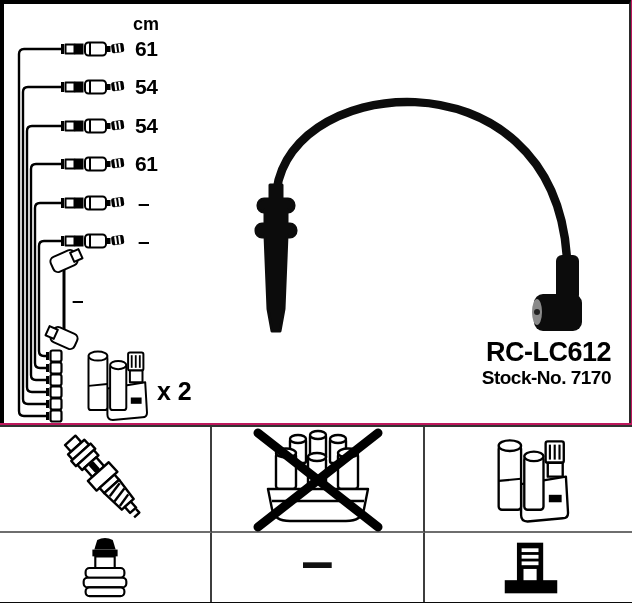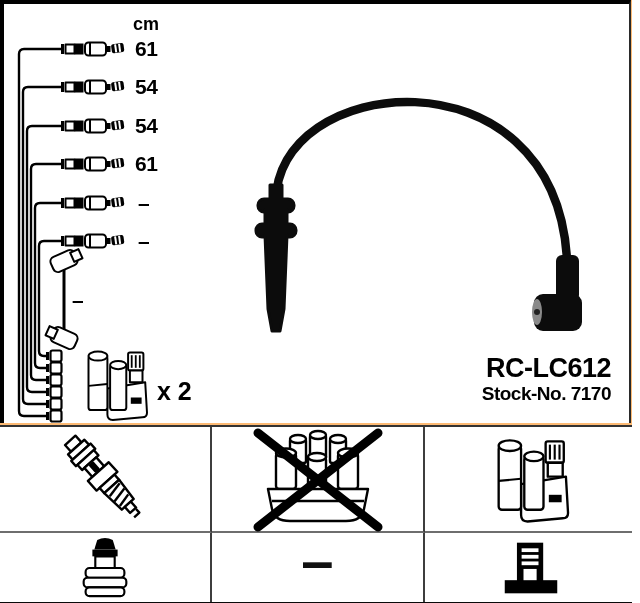--- a/index.html
+++ b/index.html
@@ -1,38 +1,38 @@
 <!DOCTYPE html>
 <html><head>
 <meta charset="utf-8">
 <style>
   html,body{margin:0;padding:0;background:#fff;}
   #stage{
-    position:relative;width:632px;height:603px;background:#fdba74;
+    position:relative;width:632px;height:603px;background:#be185d;
     font-family:"Liberation Sans", sans-serif;color:#000;overflow:hidden;
   }
   
   #panel{
     position:absolute;left:0;top:0;width:625px;height:419px;
     border-top:4px solid #000;border-left:4px solid #000;border-right:2px solid #2a2a2a;
     background:#fff;
   }
   #schematic{position:absolute;left:0;top:0;}
   .wire{fill:none;stroke:#000;stroke-width:2.4;}
   .wire7{fill:none;stroke:#000;stroke-width:3;}
   .ln  {fill:#fff;stroke:#000;stroke-width:2.2;stroke-linejoin:round;}
   .ln2 {fill:#fff;stroke:#000;stroke-width:2;stroke-linejoin:round;}
   .blk {fill:#000;stroke:none;}
   .wht {fill:#fff;stroke:none;}
   text.hdr{font:bold 18px "Liberation Sans",sans-serif;}
   text.len{font:bold 21px "Liberation Sans",sans-serif;letter-spacing:-0.5px;}
   text.qty{font:bold 25px "Liberation Sans",sans-serif;}
   
   #pn{
-    position:absolute;right:18px;top:350px;text-align:right;line-height:1.1;
+    position:absolute;right:18px;top:334px;text-align:right;line-height:1.1;
   }
   #pn .big{font-size:27px;font-weight:800;letter-spacing:-0.5px;}
   #pn .small{font-size:19px;font-weight:700;letter-spacing:-0.5px;}
   
   #apptable{
     position:absolute;left:0;top:425px;width:637px;height:175px;
     border-top:2px solid #333;border-bottom:3px solid #0a0a0a;border-right:2px solid #3d3d3d;
     display:grid;grid-template-columns:212px 213px 212px;grid-template-rows:106px 69px;
     background:#fff;
   }

